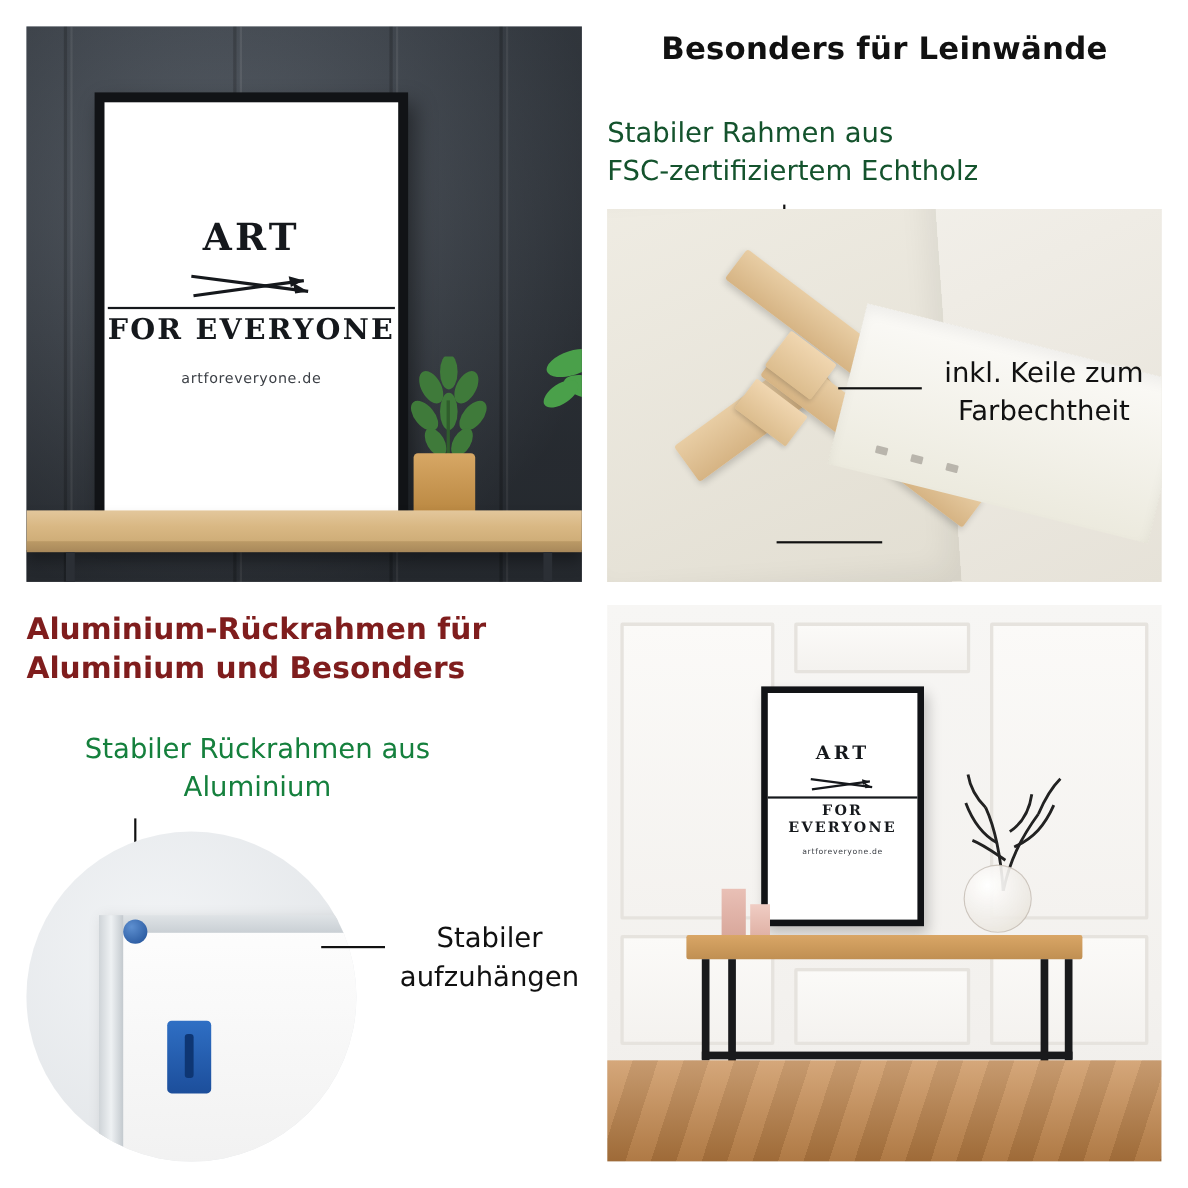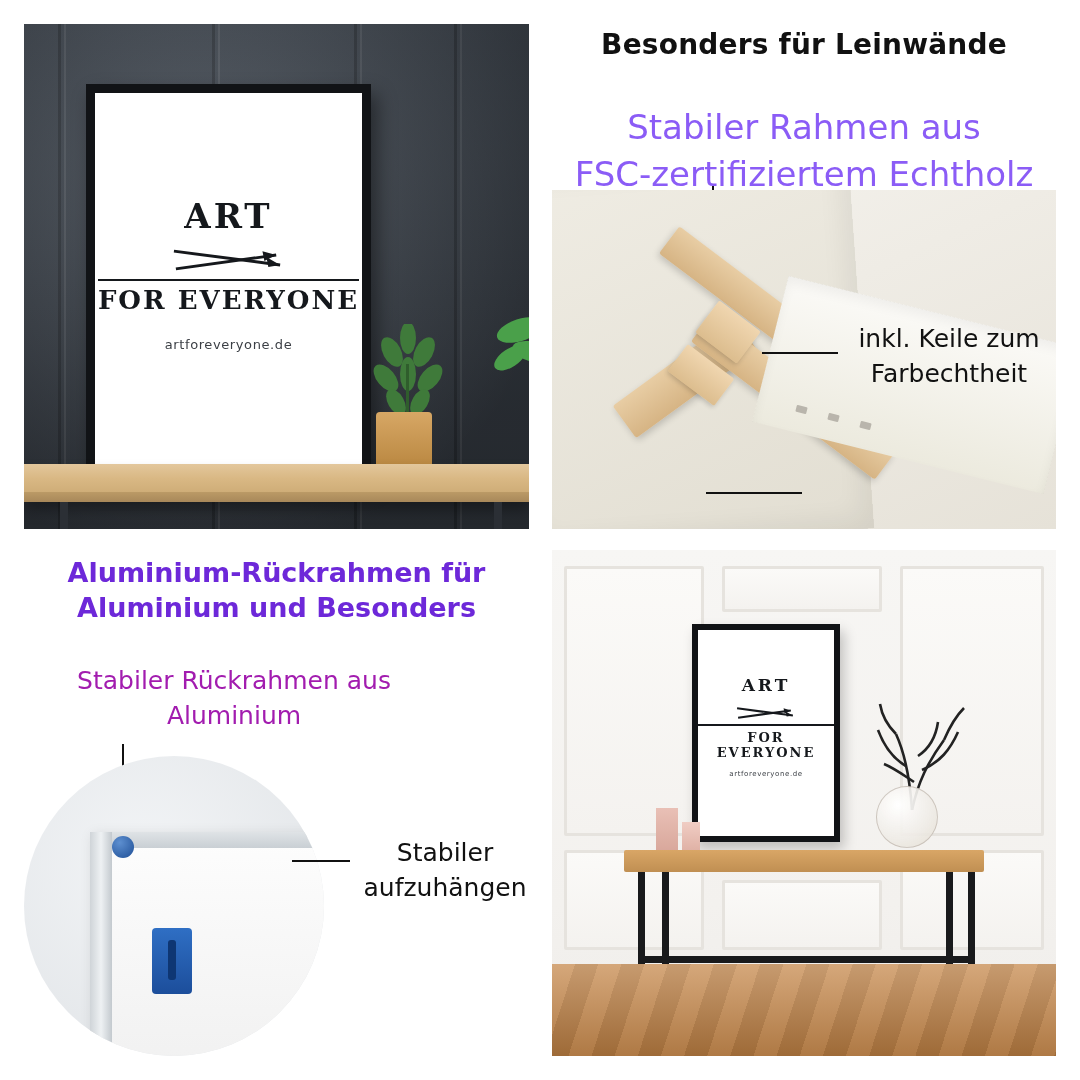--- a/index.html
+++ b/index.html
@@ -90,22 +90,21 @@
   }
 
   
   #tr-title {
     left: 552px; top: 28px; width: 504px;
     text-align: center;
     font-size: 28px; font-weight: 700; color: #111; letter-spacing: .2px;
   }
   #tr-top-caption {
     left: 552px; top: 104px; width: 504px;
-    text-align: center;
-    font-size: 34px; color: #8b5cf6; line-height: 1.38;
+    font-size: 25px; color: #14532d; line-height: 1.38;
   }
   #tr-photo {
     left: 552px; top: 190px; width: 504px; height: 339px;
     overflow: hidden;
     background: #e9e6df;
   }
   .canvasBG {
     position: absolute; inset: 0;
     background:
       linear-gradient(155deg,#f5f3ee 0%, #efece5 40%, #e6e2d8 100%);
@@ -144,26 +143,26 @@
     text-align: center; font-size: 25px; color: #111; line-height: 1.38;
   }
   #tr-cap-bottom {
     left: 800px; top: 458px; width: 272px;
     text-align: center; font-size: 25px; color: #111; line-height: 1.38;
   }
 
   
   #bl-title {
     left: 24px; top: 556px; width: 505px;
-    text-align: center;
-    font-size: 27px; font-weight: 700; color: #6d28d9; line-height: 1.28;
+    text-align: left;
+    font-size: 27px; font-weight: 700; color: #7f1d1d; line-height: 1.28;
   }
   #bl-cap-left {
     left: 24px; top: 664px; width: 420px;
-    text-align: center; font-size: 25px; color: #a21caf; line-height: 1.38;
+    text-align: center; font-size: 25px; color: #15803d; line-height: 1.38;
   }
   #bl-photo {
     left: 24px; top: 756px; width: 300px; height: 300px;
     border-radius: 50%;
     overflow: hidden;
     background: radial-gradient(circle at 40% 35%, #f2f4f6, #e4e7ea 75%, #dfe2e6 100%);
   }
   .alu-panel {
     position: absolute; left: 74px; top: 82px; width: 260px; height: 230px;
     background: linear-gradient(180deg,#fdfdfd,#f1f1f1);

